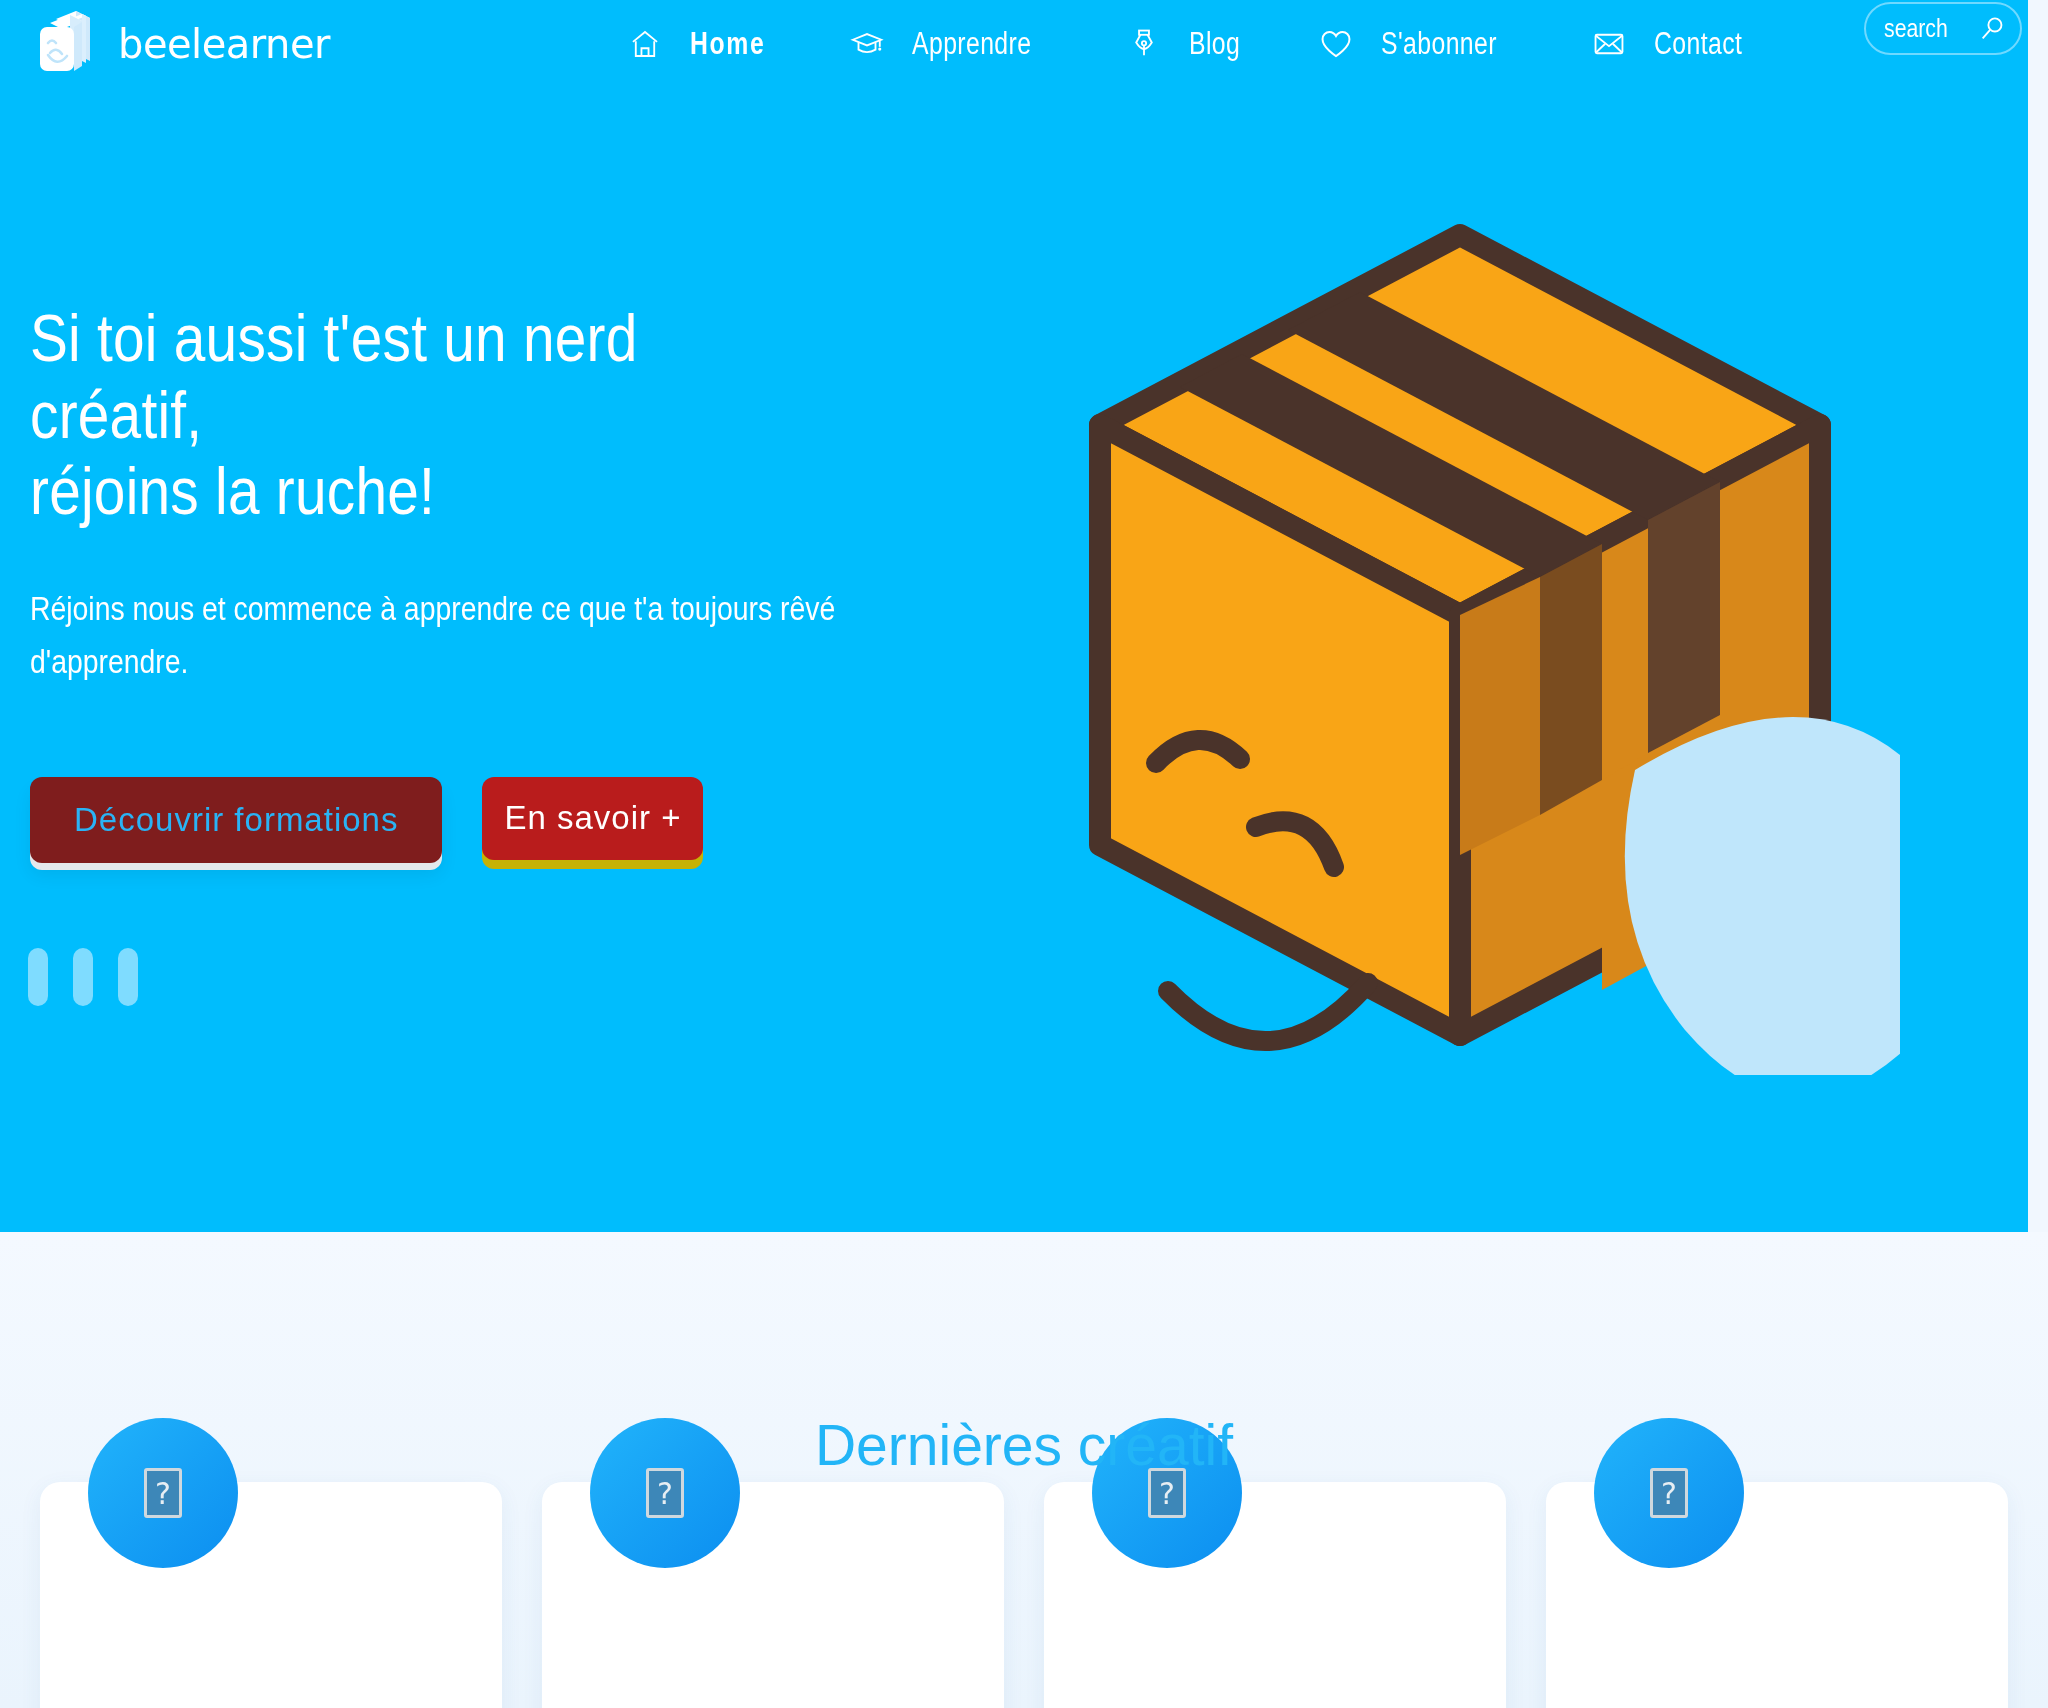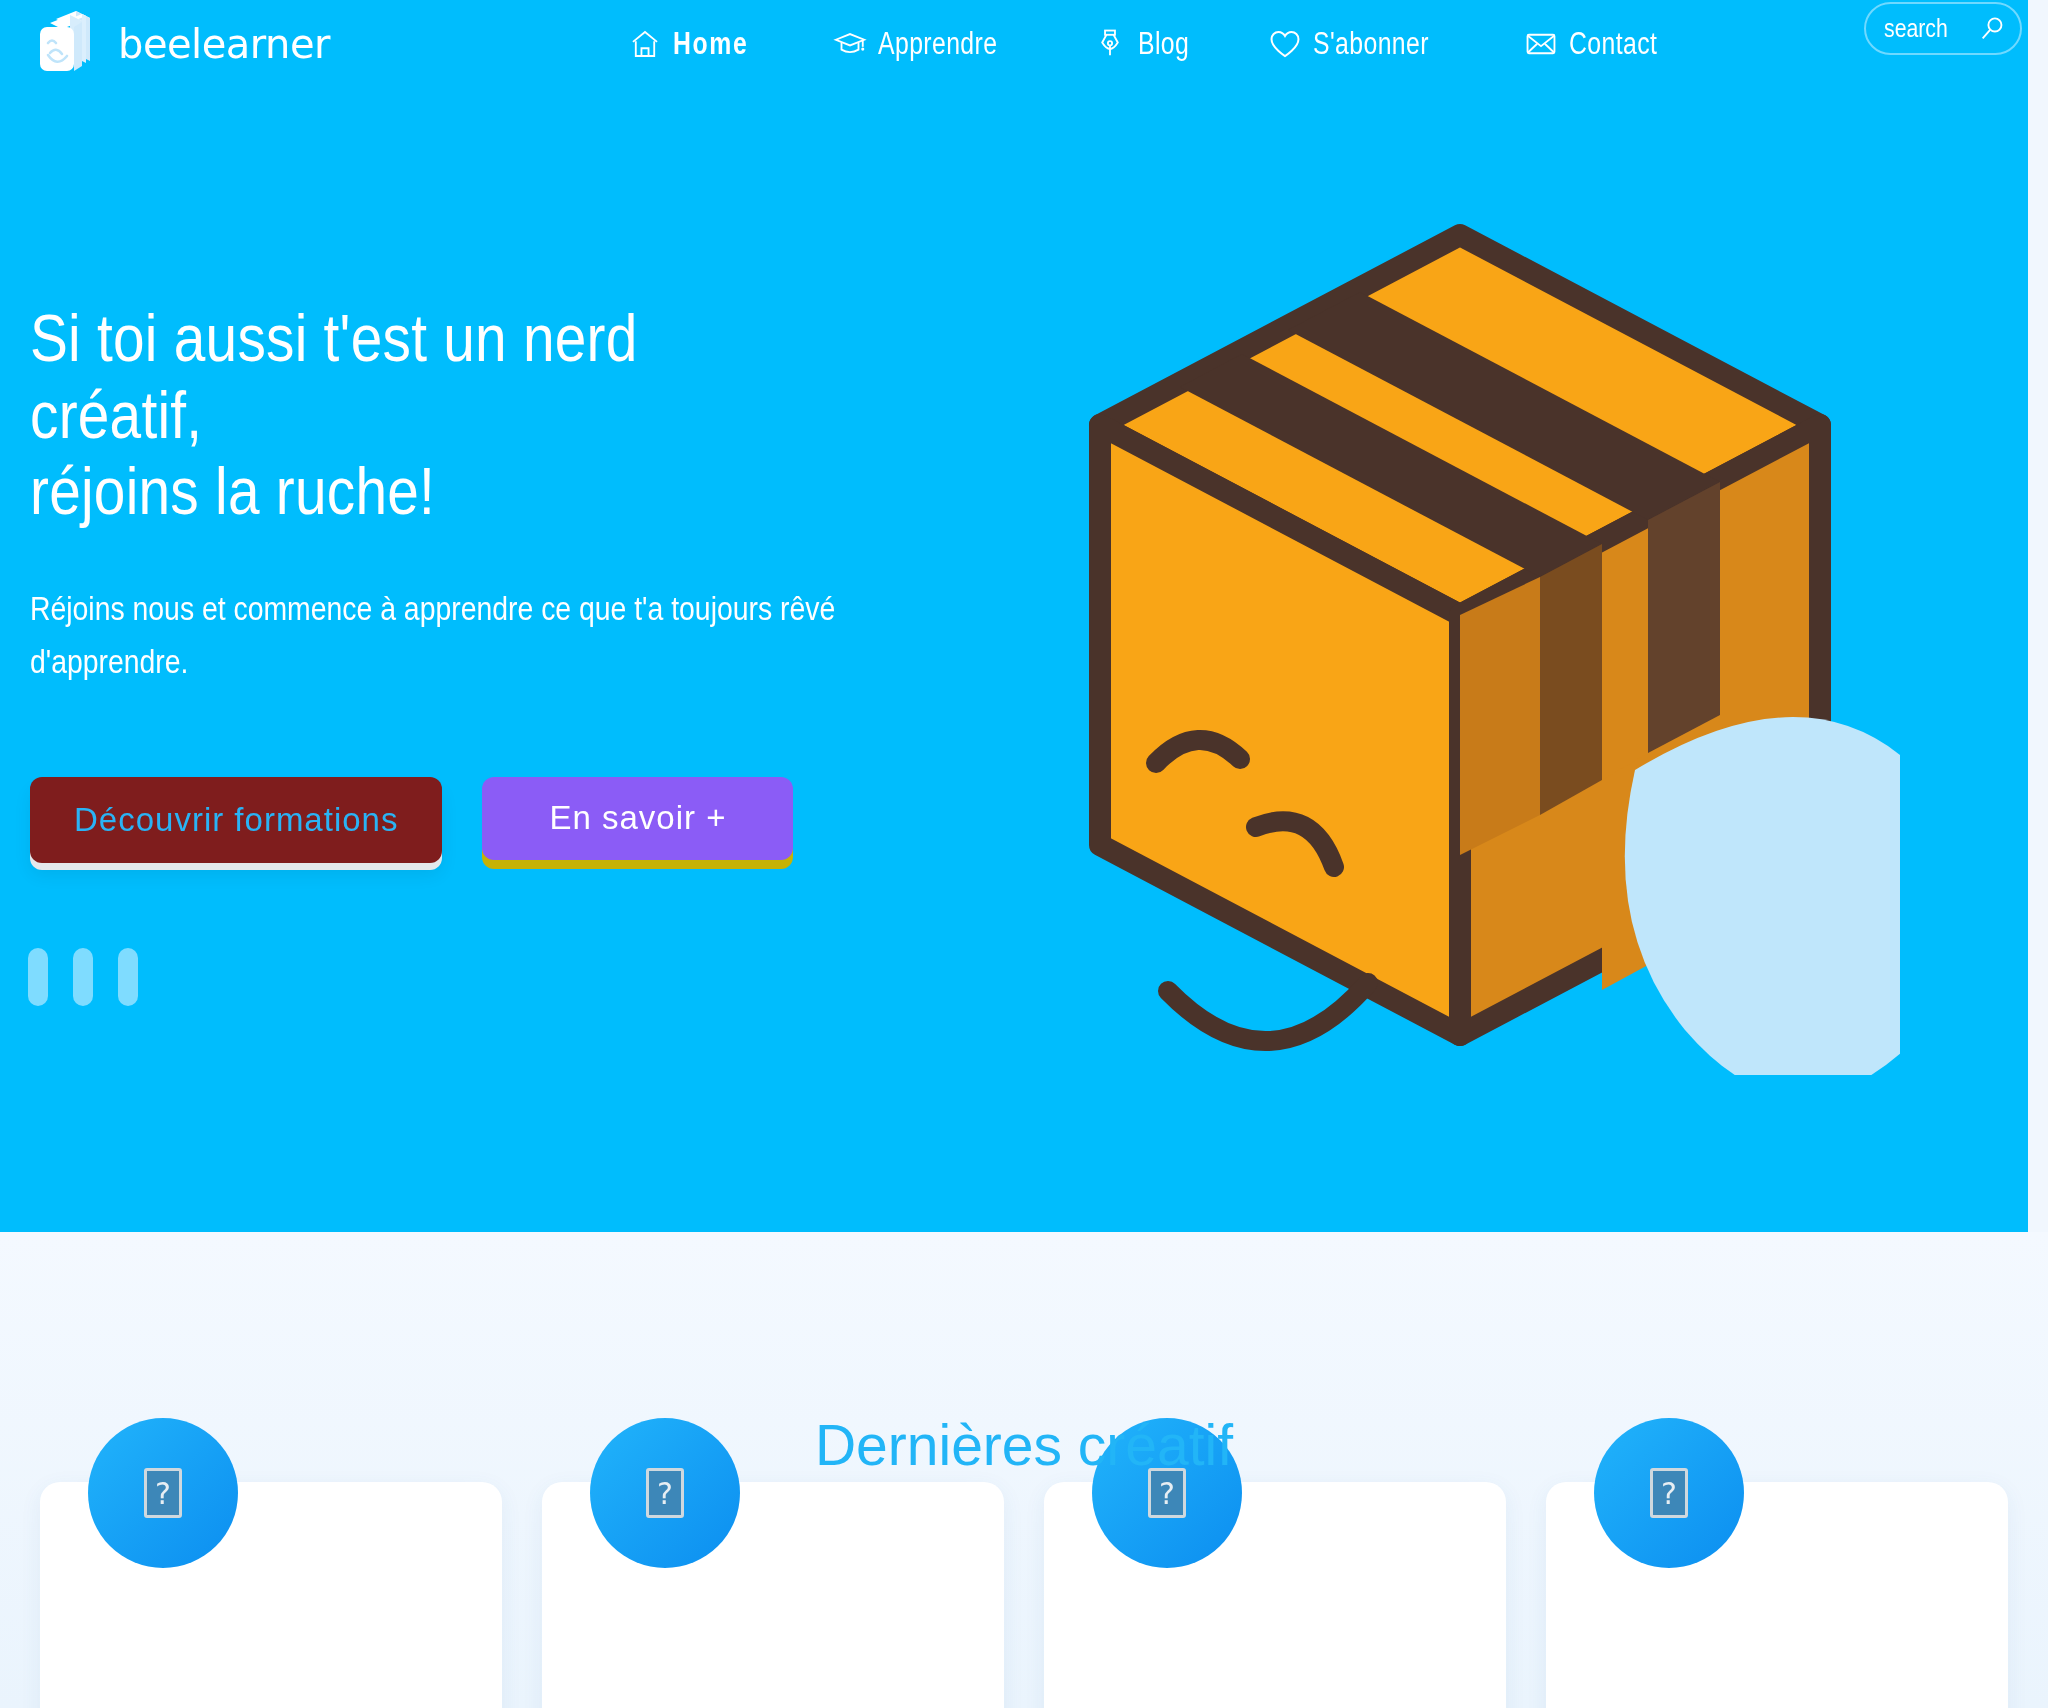--- a/index.html
+++ b/index.html
@@ -48,21 +48,21 @@
 
   .nav-links {
     display: flex;
     align-items: center;
     margin-left: 265px;
     gap: 0px;
   }
   .nav-item {
     display: flex;
     align-items: center;
-    gap: 11px;
+    gap: 28px;
     padding: 0 33px;
     cursor: pointer;
     white-space: nowrap;
   }
   .nav-item .nav-label {
     color: #ffffff;
     font-size: 31px;
     font-family: "Liberation Sans Narrow", "Liberation Sans", sans-serif;
     transform: scaleX(0.8);
     transform-origin: left center;
@@ -148,26 +148,26 @@
   .btn-light {
     background: #7f1d1d;
     color: #2ab3f5;
     font-size: 33px;
     border-radius: 12px;
     height: 86px;
     padding: 0 44px;
     box-shadow: 0 7px 0 #e4e8ec, 0 12px 18px rgba(0,0,0,0.07);
   }
   .btn-yellow {
-    background: #8b5cf6;
+    background: #b91c1c;
     color: #ffffff;
     font-size: 33px;
     border-radius: 12px;
     height: 83px;
-    padding: 0 67px;
+    padding: 0 22px;
     box-shadow: 0 9px 0 #c6b205;
   }
 
   .slider-dots {
     position: absolute;
     left: 28px;
     top: 948px;
     display: flex;
     gap: 25px;
     z-index: 20;

